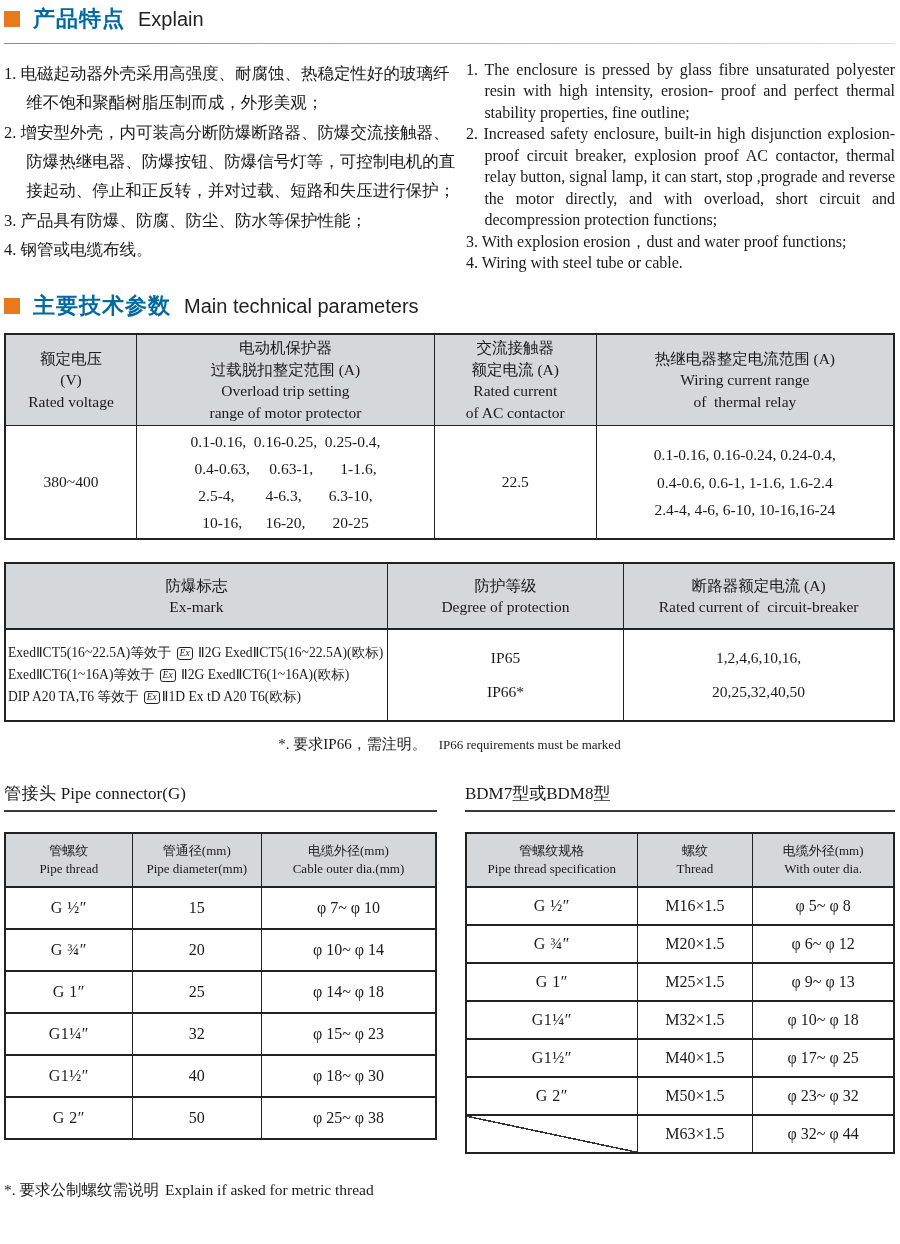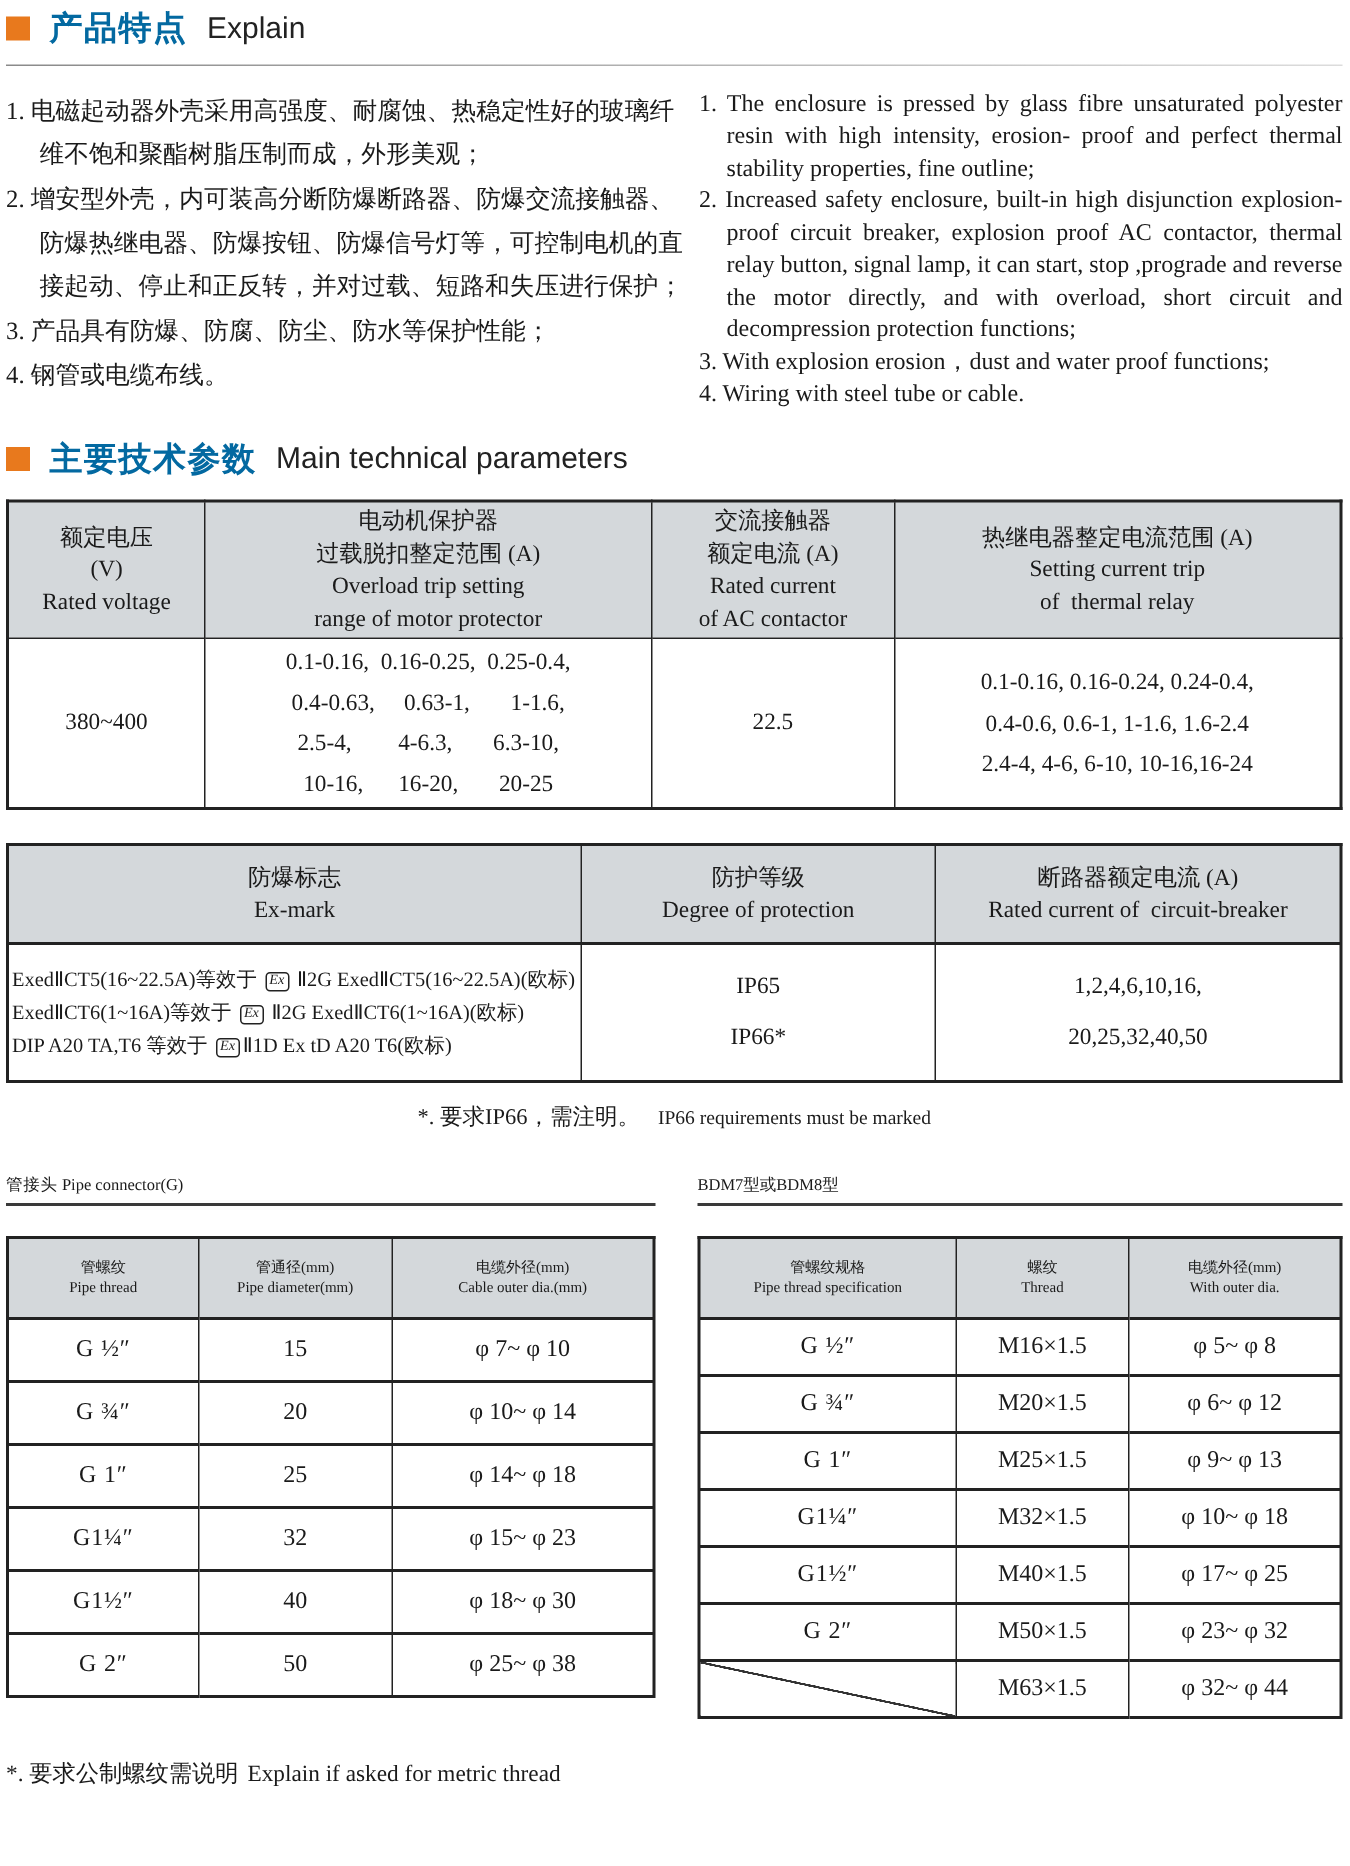--- a/index.html
+++ b/index.html
@@ -47,24 +47,24 @@
   .fn { margin-top: 13px; font-size: 15px; text-align: center; }
   .fn .en { font-size: 13px; margin-left: 12px; }
 
   .sec3 { margin-top: 28px; }
 
   
   .cols { display: flex; justify-content: space-between; }
   .col-l { width: 433px; }
   .col-r { width: 430px; }
   .caption-row { margin-top: 26px; }
-  .caption { font-size: 11px; padding-bottom: 5px; border-bottom: 2px solid #3a3a3a; }
+  .caption { font-size: 17px; padding-bottom: 5px; border-bottom: 2px solid #3a3a3a; }
   .caption .cap-cn { letter-spacing: 0.5px; }
   .tables-row { margin-top: 20px; align-items: flex-start; }
-  .pipe thead th { height: 54px; font-size: 10px; }
+  .pipe thead th { height: 54px; font-size: 13px; }
   .pipe tbody td { font-size: 16px; border-top-width: 2px; border-bottom-width: 2px; }
   .pipe-l tbody td { height: 42px; }
   .pipe-r tbody td { height: 38px; }
   .pipe td:first-child { letter-spacing: 0.5px; }
   .diag { background: linear-gradient(to top right, #fff calc(50% - 1px), #333 calc(50% - 1px), #333 calc(50% + 0.5px), #fff calc(50% + 0.5px)); }
 
   .fn2 { margin-top: 26px; font-size: 15.5px; }
   .fn2 .en { margin-left: 6px; }
 </style>
 </head>
@@ -123,21 +123,21 @@
               <div>range of motor protector</div>
             </th>
           <th class="pre-lines">
               <div>交流接触器</div>
               <div>额定电流 (A)</div>
               <div>Rated current</div>
               <div>of AC contactor</div>
             </th>
           <th class="pre-lines">
               <div>热继电器整定电流范围 (A)</div>
-              <div>Setting current trip</div>
+              <div>Wiring current range</div>
               <div>of  thermal relay</div>
             </th>
         </tr>
       </thead>
       <tbody>
         <tr>
           <td>380~400</td>
           <td class="num-lines">
               <div>0.1-0.16,  0.16-0.25,  0.25-0.4,</div>
               <div>0.4-0.63,     0.63-1,       1-1.6,</div>

